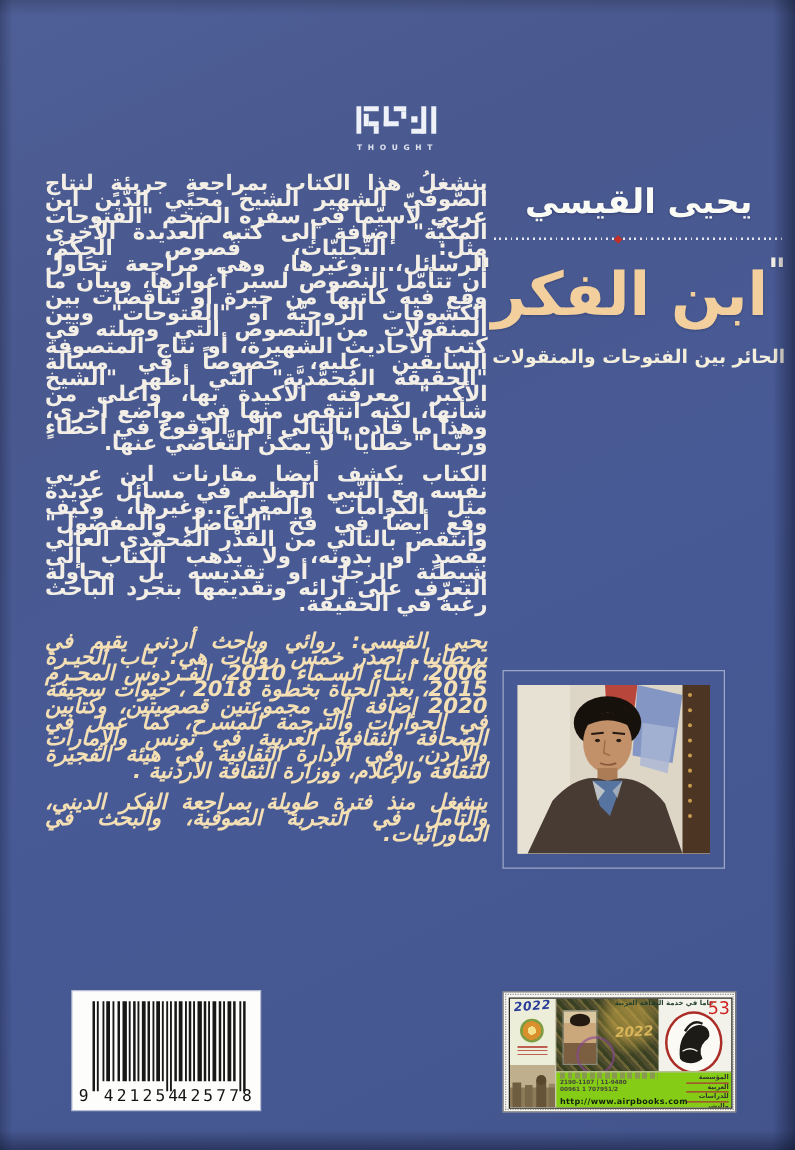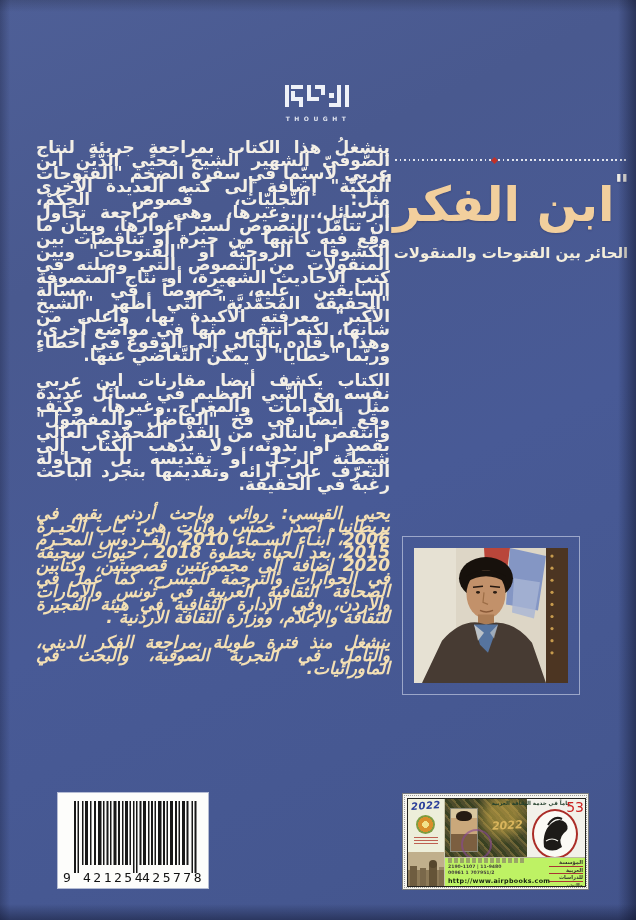--- a/index.html
+++ b/index.html
@@ -83,21 +83,21 @@
       repeating-linear-gradient(48deg,#4d4c2c 0 3px,#6c6336 3px 5px,#394122 5px 8px); }
   .st-portrait { position:absolute; left:5px; top:9px; width:26px; height:42px; border:1px solid #8a8a7a;
     background:linear-gradient(#d9c79f 0 22%, #caa87b 22% 60%, #7c5f40 60%); }
   .st-portrait::before { content:""; position:absolute; left:5px; top:2px; width:16px; height:10px; border-radius:50% 50% 40% 40%; background:#241a12; }
   .st-seal { position:absolute; left:16px; top:30px; width:27px; height:27px; border:2px solid rgba(135,70,150,.6); border-radius:50%; }
   .st-inner-year { position:absolute; right:4px; top:20px; color:#d9b55c; font-size:11px; font-weight:bold; font-style:italic; transform:rotate(-3deg); }
   .st-right { position:absolute; right:0; top:0; width:58px; height:58px; background:#f2f1ea; }
   .st-oval { position:absolute; right:7px; top:10px; width:42px; height:46px; border:2px solid #ab2d28; border-radius:50%; background:#fbfaf5; overflow:hidden; }
   .st-head-line { position:absolute; top:1px; right:14px; color:#23402c; font-size:5.5px; font-weight:bold; direction:rtl; white-space:nowrap; }
   .st-53 { position:absolute; top:0px; right:1px; color:#cc2222; font-size:14px; font-weight:normal; }
-  .st-bottom { position:absolute; left:37px; right:0; bottom:0; top:58px; background:#bef264; border-top:1px solid #bdbba2; }
+  .st-bottom { position:absolute; left:37px; right:0; bottom:0; top:58px; background:#84cc16; border-top:1px solid #bdbba2; }
   .st-pub { position:absolute; right:2px; top:1px; width:34px; direction:rtl; color:#37342c; font-size:5.2px; font-weight:bold; line-height:6.6px; }
   .st-pub div { border-bottom:.5px solid #a33; }
   .st-codes { position:absolute; left:3px; top:6px; color:#45433c; font-size:4.6px; line-height:6px; font-weight:bold; }
   .st-greek { position:absolute; left:3px; top:0px; width:78px; height:5px;
     background:repeating-linear-gradient(90deg,#8a8468 0 4px, transparent 4px 6px); opacity:.7; }
   .st-url { position:absolute; left:3px; bottom:1px; color:#14210f; font-size:6.4px; font-weight:bold; letter-spacing:.3px; }
 </style>
 </head>
 <body>
 
@@ -126,20 +126,21 @@
   </div>
 
   <div class="text-col">
     <p>ينشغلُ هذا الكتاب بمراجعةٍ جريئةٍ لنتاج الصُّوفيّ الشهير الشيخ محيي الدّين ابن عربي لاسيّما في سفره الضخم "الفتوحات المكيَّة" إضافة إلى كتبه العديدة الأخرى مثل: التَّجليّات، فُصوص الحِكَمْ، الرسائل،....وغيرها، وهي مراجعة تحاول أن تتأمّل النصوص لسبر أغوارها، وبيان ما وقع فيه كاتبها من حيرة أو تناقضات بين الكُشوفات الروحيَّة أو "الفتوحات" وبين المنقولات من النصوص التي وصلته في كتب الأحاديث الشهيرة، أو نتاج المتصوفة السابقين عليه، خصوصاً في مسألة "الحقيقة المُحمَّديَّة" التي أظهر "الشيخ الأكبر" معرفته الأكيدة بها، وأعلى من شأنها، لكنه انتقص منها في مواضع أخرى، وهذا ما قاده بالتالي إلى الوقوع في أخطاءٍ وربَّما "خطايا" لا يمكن التَّغاضي عنها.</p>
     <p>الكتاب يكشف أيضا مقارنات ابن عربي نفسه مع النَّبي العظيم في مسائل عديدة مثل الكرامات والمعراج..وغيرها، وكيف وقع أيضاً في فخ "الفاضل والمفضول" وانتقص بالتالي من القدْر المُحمّدي العالي بقصدٍ أو بدونه، ولا يذهب الكتاب إلى شيطنة الرجل أو تقديسه بل محاولة التعرّف على آرائه وتقديمها بتجرد الباحث رغبة في الحقيقة.</p>
     <p class="cream" style="margin-top:16px;">يحيى القيسي: روائي وباحث أردني يقيم في بريطانيا. أصدر خمس روايات هي: بـاب الحيـرة 2006، أبنـاء السـماء 2010، الفـردوس المحـرم 2015، بعد الحياة بخطوة 2018 ، حيوات سحيقة 2020 إضافة إلى مجموعتين قصصيتين، وكتابين في الحوارات والترجمة للمسرح، كما عمل في الصحافة الثقافية العربية في تونس والإمارات والأردن، وفي الإدارة الثقافية في هيئة الفجيرة للثقافة والإعلام، ووزارة الثقافة الأردنية .</p>
     <p class="cream">ينشغل منذ فترة طويلة بمراجعة الفكر الديني، والتأمل في التجربة الصوفية، والبحث في الماورائيات.</p>
   </div>
 
   <div class="title-block">
+    <div class="author-name">يحيى القيسي</div>
     <div class="divider">
       <span class="divider-dot"></span>
     </div>
     <div class="big-title"><span class="q">"</span><span>ابن الفكر</span><span class="q">"</span></div>
     <div class="subtitle">الحائر بين الفتوحات والمنقولات</div>
   </div>
 
   <div class="photo-frame">
     <div class="photo">
       <svg viewBox="0 0 154 134" preserveAspectRatio="none">

